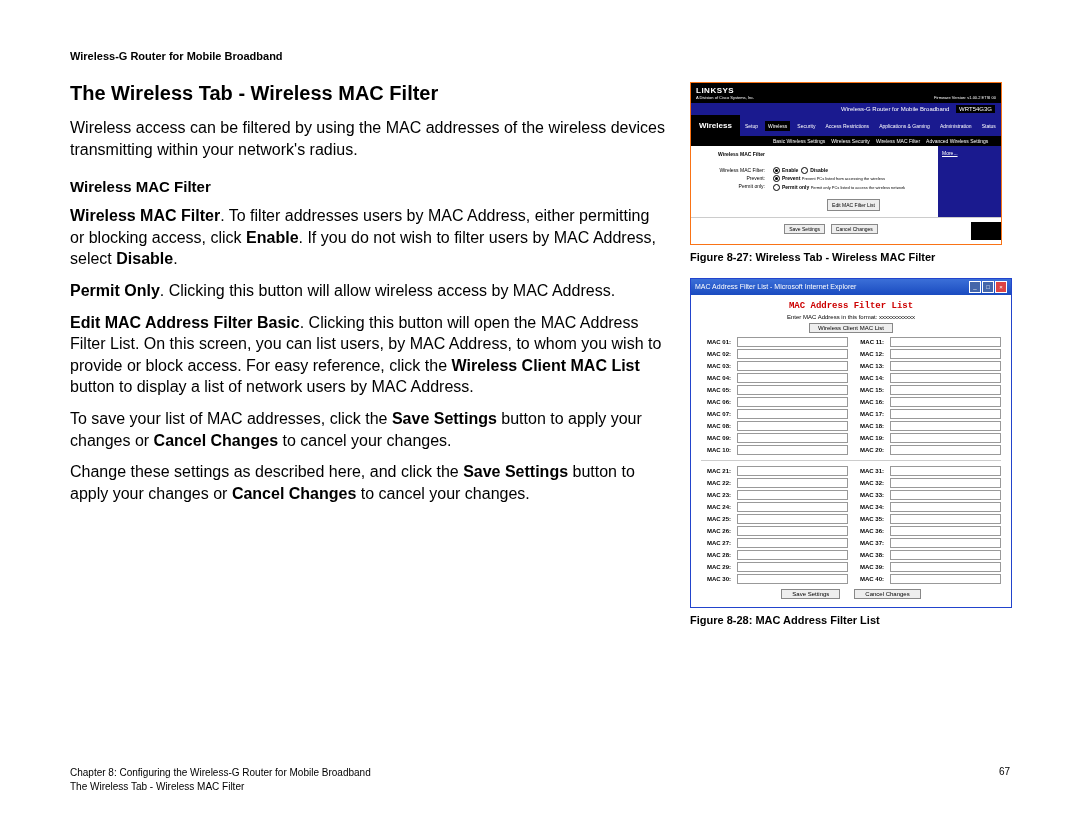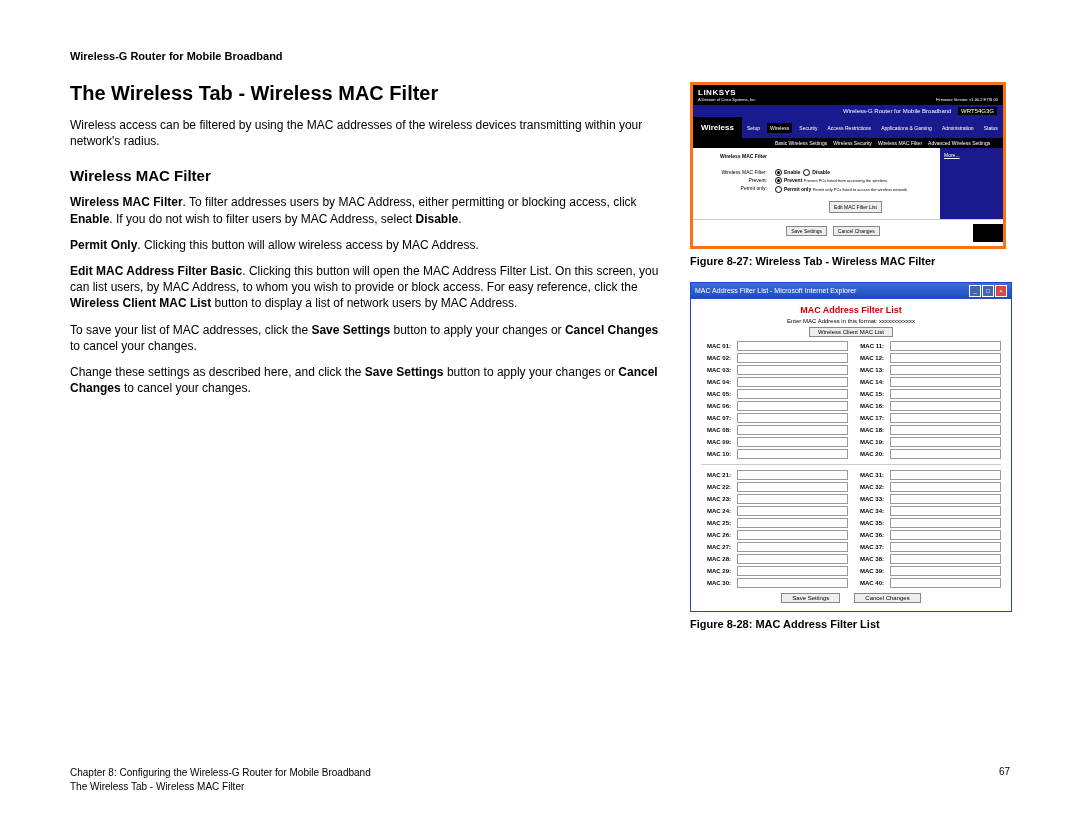--- a/index.html
+++ b/index.html
@@ -39,35 +39,35 @@
     font-size: 20px;
     font-weight: bold;
     margin: 0 0 12px 0;
   }
   h2.sub-title {
     font-size: 15px;
     font-weight: bold;
     margin: 18px 0 10px 0;
   }
   p {
-    font-size: 12px;
+    font-size: 16px;
     line-height: 1.35;
     margin: 0 0 10px 0;
   }
   .bold { font-weight: bold; }
   .fig-caption {
     font-size: 11px;
     font-weight: bold;
     text-align: left;
     margin: 6px 0 15px 0;
   }
   
   .fig27 {
     width: 310px;
-    border: 3px solid #f97316;
+    border: 1px solid #f97316;
     background: #fff;
     font-size: 6px;
   }
   .fig27 .top-bar {
     background: #000;
     color: #fff;
     padding: 3px 5px;
     display: flex;
     justify-content: space-between;
   }
@@ -177,20 +177,21 @@
   .fig28 .win-btns span.max{background:#46a;}
   .fig28 .content {
     padding: 6px 10px;
   }
   .fig28 .h {
     color: #c00;
     font-weight: bold;
     text-align: center;
     font-size: 9px;
     margin-bottom: 3px;
+    font-family: Liberation Mono, monospace;
   }
   .fig28 .sub {
     text-align: center;
     font-size: 6px;
     margin-bottom: 4px;
   }
   .fig28 .top-btn {
     text-align:center;
     margin-bottom:6px;
   }

